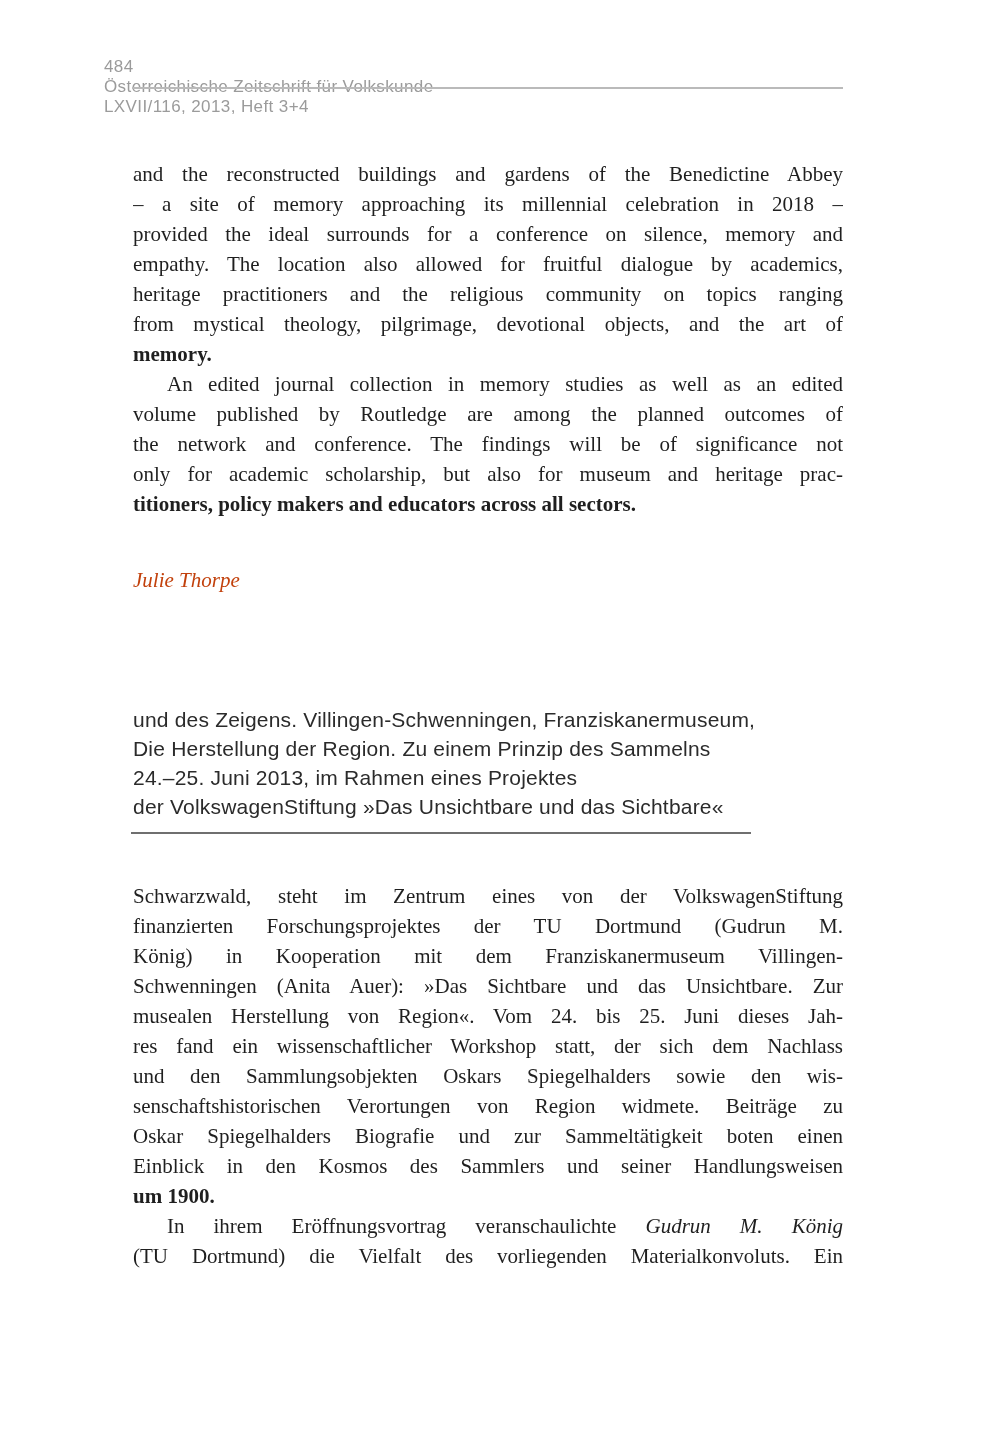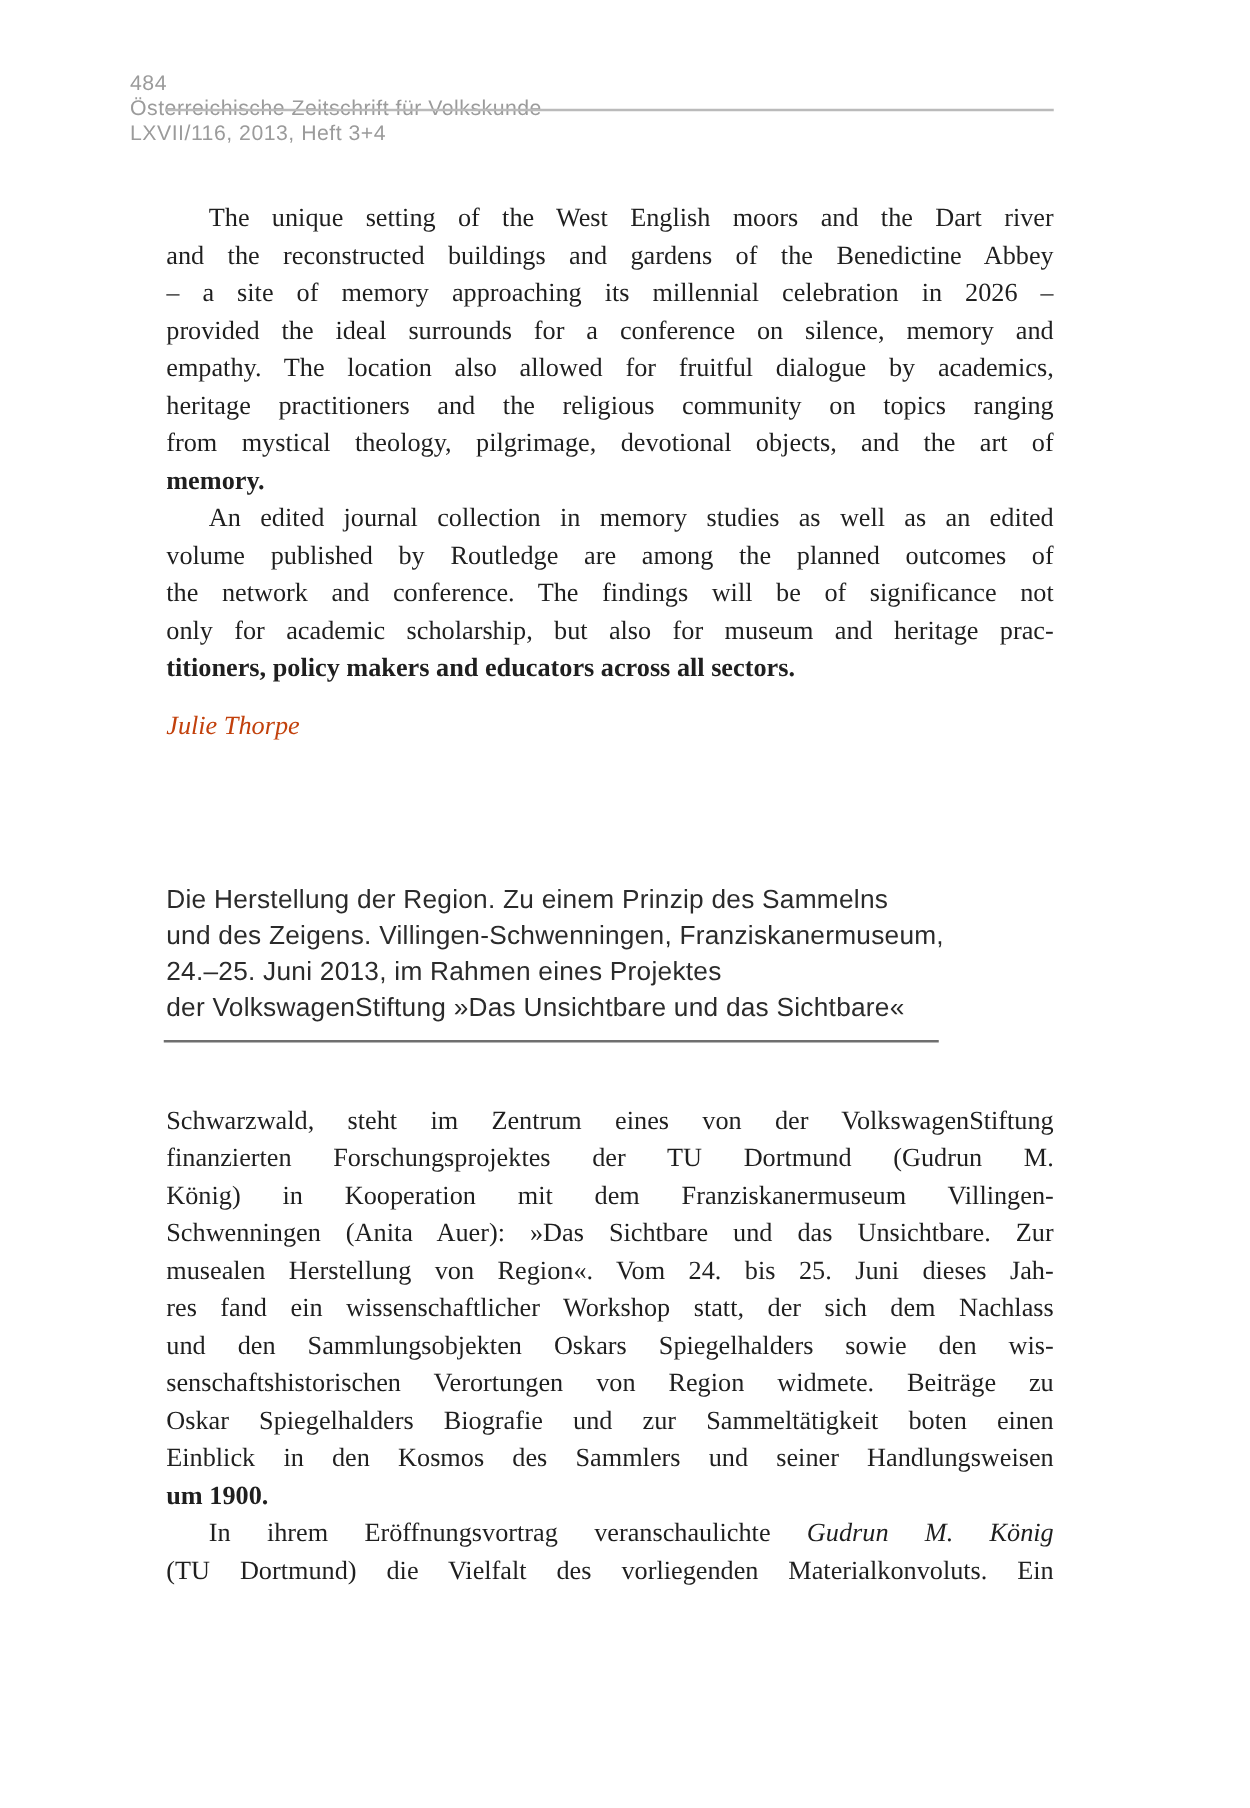--- a/index.html
+++ b/index.html
@@ -91,40 +91,39 @@
 <div class="page" style="background: rgb(255, 255, 255);">
 
   <div class="pg-header" style="color: rgb(155, 155, 155);">
     <span class="pg-num">484</span>
     <span class="pg-journal">Österreichische Zeitschrift für Volkskunde</span>
     <span class="pg-issue">LXVII/116, 2013, Heft 3+4</span>
   </div>
   <div class="header-rule" style="background: rgb(186, 186, 186);"></div>
 
   <div class="textblock block-en" style="color: rgb(31, 31, 31);">
-      <div class="tline indent">The unique setting of the West English moors and the Dart river</div>
       <div class="tline">and the reconstructed buildings and gardens of the Benedictine Abbey</div>
-      <div class="tline">– a site of memory approaching its millennial celebration in 2026 –</div>
+      <div class="tline">– a site of memory approaching its millennial celebration in 2018 –</div>
       <div class="tline">provided the ideal surrounds for a conference on silence, memory and</div>
       <div class="tline">empathy. The location also allowed for fruitful dialogue by academics,</div>
       <div class="tline">heritage practitioners and the religious community on topics ranging</div>
       <div class="tline">from mystical theology, pilgrimage, devotional objects, and the art of</div>
       <div class="tline endline">memory.</div>
       <div class="tline indent">An edited journal collection in memory studies as well as an edited</div>
       <div class="tline">volume published by Routledge are among the planned outcomes of</div>
       <div class="tline">the network and conference. The findings will be of significance not</div>
       <div class="tline">only for academic scholarship, but also for museum and heritage prac-</div>
       <div class="tline endline">titioners, policy makers and educators across all sectors.</div>
     </div>
 
   <div class="author" style="color: #c2410c;">Julie Thorpe</div>
 
   <div class="section-heading" style="color: rgb(43, 43, 43);">
+      <div class="h-line">und des Zeigens. Villingen-Schwenningen, Franziskanermuseum,</div>
       <div class="h-line">Die Herstellung der Region. Zu einem Prinzip des Sammelns</div>
-      <div class="h-line">und des Zeigens. Villingen-Schwenningen, Franziskanermuseum,</div>
       <div class="h-line">24.–25. Juni 2013, im Rahmen eines Projektes</div>
       <div class="h-line">der VolkswagenStiftung »Das Unsichtbare und das Sichtbare«</div>
     </div>
   <div class="heading-rule" style="background: rgb(111, 111, 111);"></div>
 
   <div class="textblock block-de" style="color: rgb(31, 31, 31);">
       <div class="tline">Schwarzwald, steht im Zentrum eines von der VolkswagenStiftung</div>
       <div class="tline">finanzierten Forschungsprojektes der TU Dortmund (Gudrun M.</div>
       <div class="tline">König) in Kooperation mit dem Franziskanermuseum Villingen-</div>
       <div class="tline">Schwenningen (Anita Auer): »Das Sichtbare und das Unsichtbare. Zur</div>

